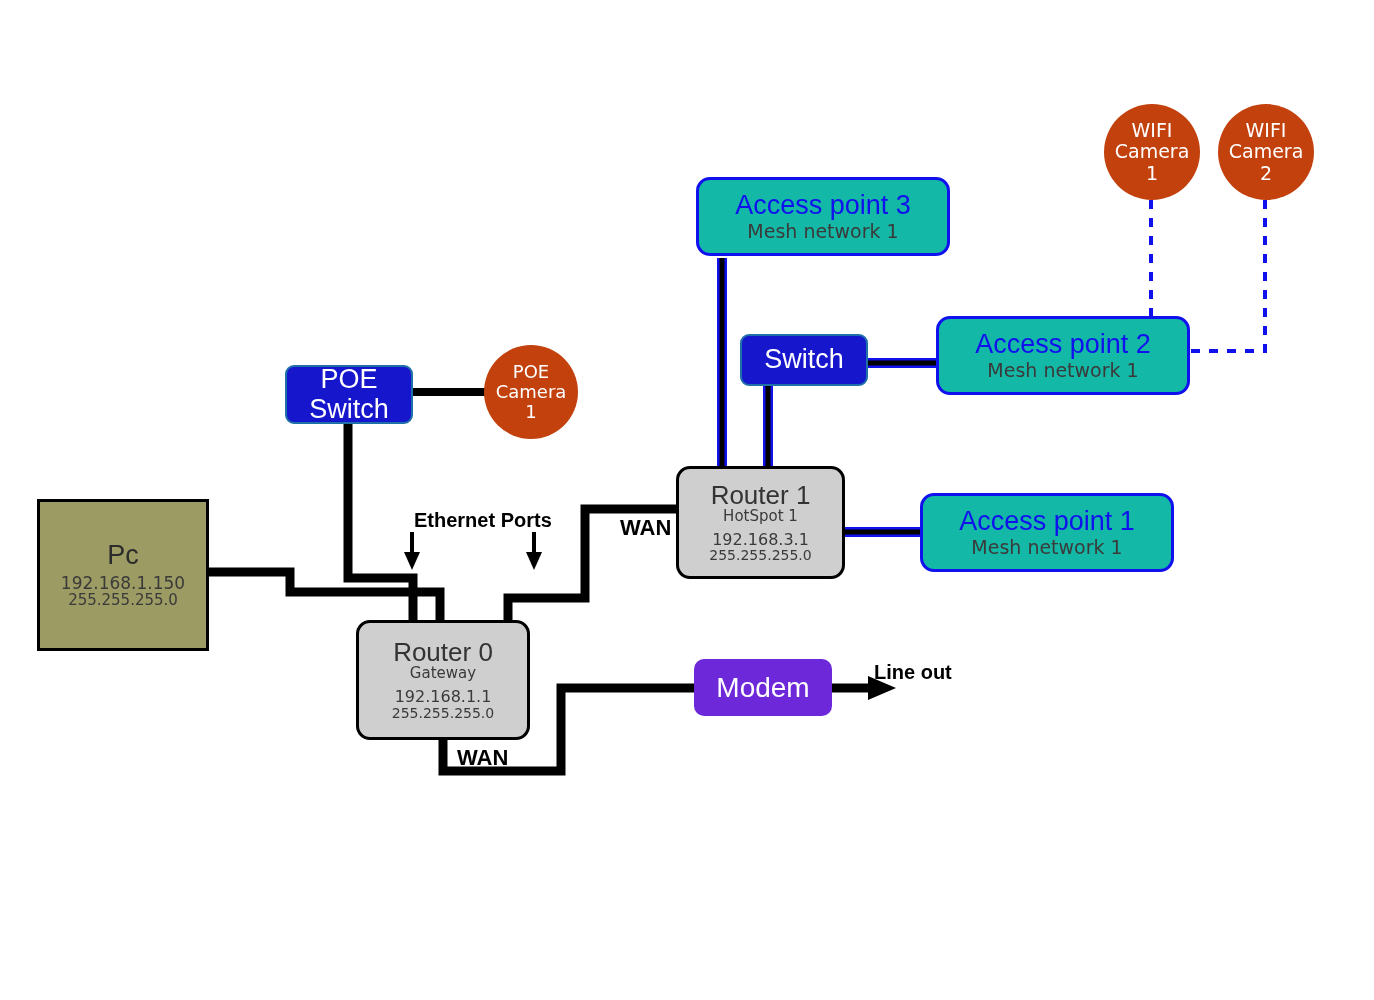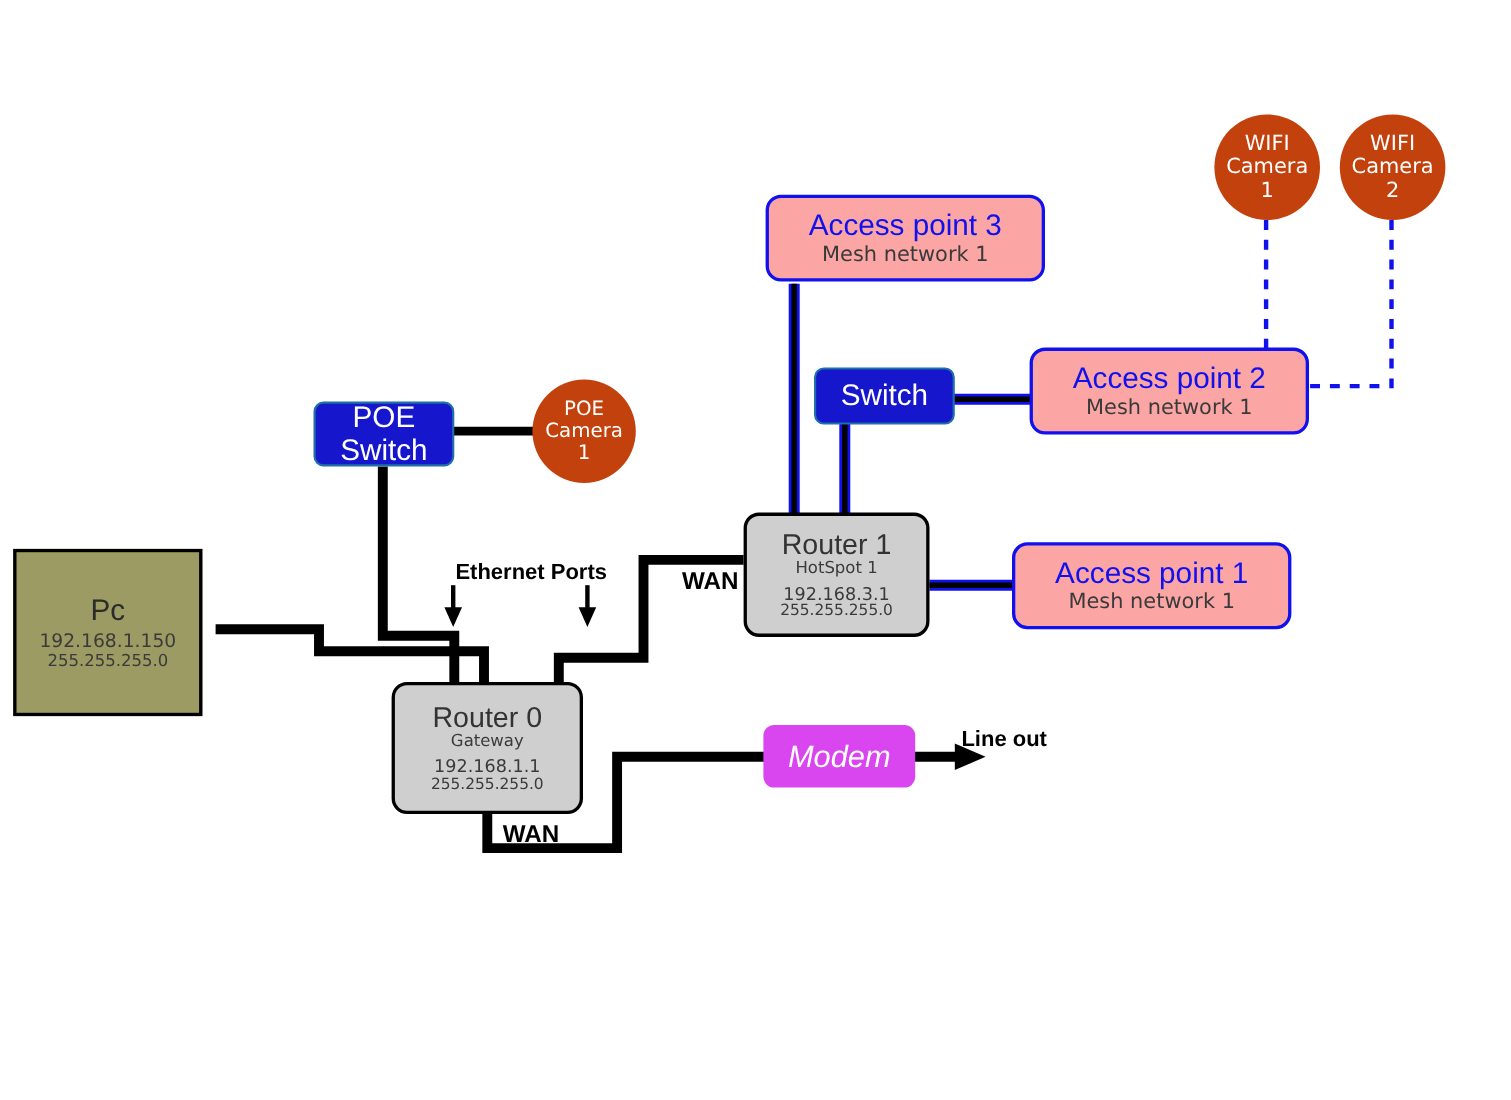--- a/index.html
+++ b/index.html
@@ -83,21 +83,21 @@
     margin-top: 7px;
   }
   .router-mask {
     font-family: "DejaVu Sans", sans-serif;
     font-size: 14px;
     color: #3a3a3a;
   }
 
   
   .ap-box {
-    background: #fca5a5;
+    background: #14b8a6;
     border: 3px solid #1111ee;
     border-radius: 14px;
   }
   .ap-title {
     font-family: "Liberation Sans", sans-serif;
     font-size: 27px;
     color: #1111ee;
     line-height: 1.05;
   }
   .ap-sub {
@@ -116,23 +116,22 @@
   }
   .switch-label {
     font-family: "Liberation Sans", sans-serif;
     font-size: 27px;
     color: #ffffff;
     line-height: 1.08;
   }
 
   
   .modem-box {
-    background: #d946ef;
+    background: #6d28d9;
     border-radius: 10px;
-    font-style: italic;
   }
   .modem-label {
     font-family: "Liberation Sans", sans-serif;
     font-size: 28px;
     color: #ffffff;
   }
 
   
   .camera {
     border-radius: 50%;
@@ -212,21 +211,21 @@
 
     <polyline points="1265,200 1265,351 1190,351" fill="none" stroke="#1111ee" stroke-width="4" stroke-dasharray="9,9"></polyline>
 
     <line x1="412" y1="532" x2="412" y2="556" stroke="#000000" stroke-width="4"></line>
     <polygon points="404,552 420,552 412,570" fill="#000000"></polygon>
 
     <line x1="534" y1="532" x2="534" y2="556" stroke="#000000" stroke-width="4"></line>
     <polygon points="526,552 542,552 534,570" fill="#000000"></polygon>
   </svg>
 
-  <div class="node pc-box" style="left:12px; top:499px; width:172px; height:152px;">
+  <div class="node pc-box" style="left:37px; top:499px; width:172px; height:152px;">
     <div class="pc-title">Pc</div>
     <div class="pc-ip">192.168.1.150</div>
     <div class="pc-mask">255.255.255.0</div>
   </div>
 
   <div class="node switch-box" style="left:285px; top:365px; width:128px; height:59px;">
     <div class="switch-label">POE</div>
     <div class="switch-label">Switch</div>
   </div>
 

